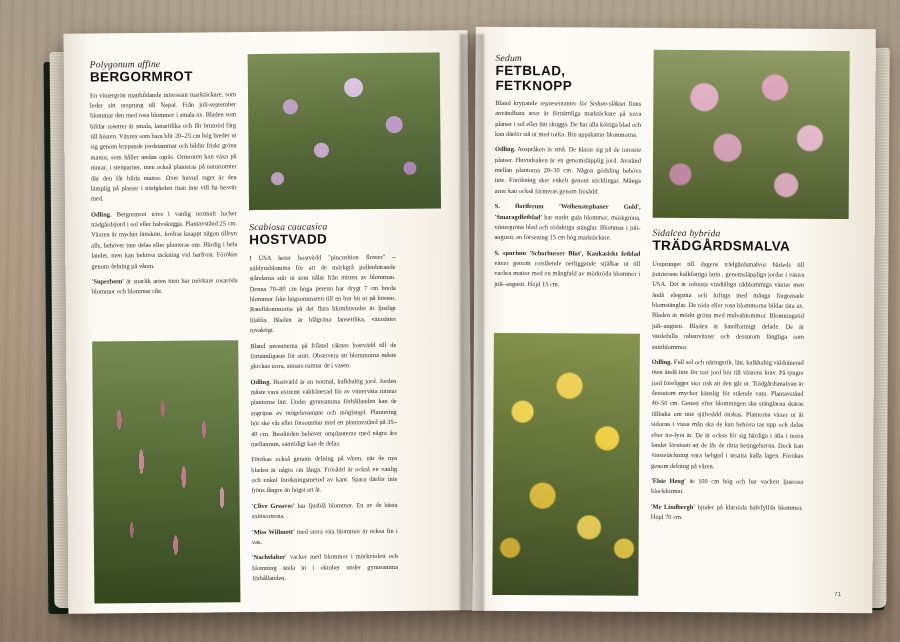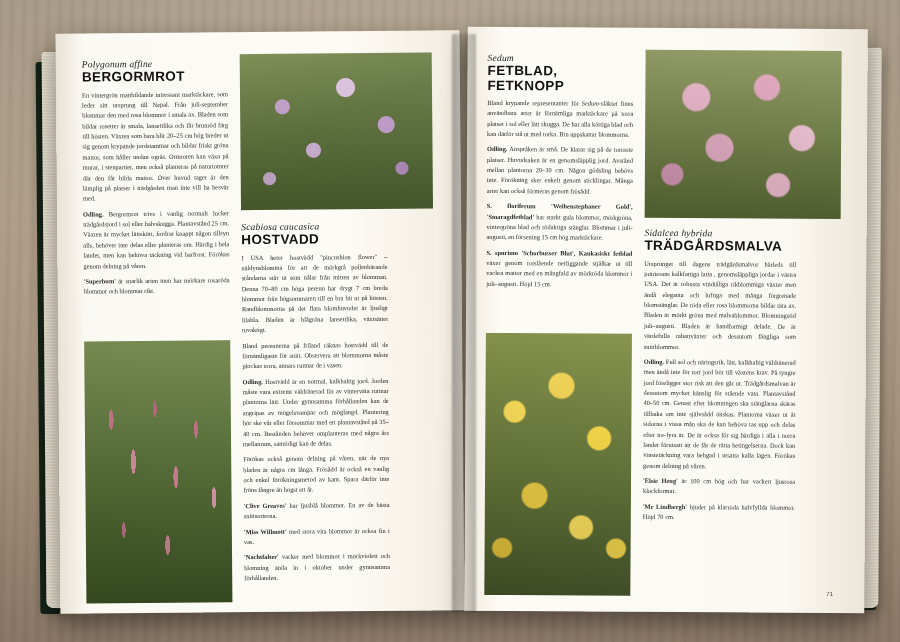--- a/index.html
+++ b/index.html
@@ -30,21 +30,21 @@
     content: "";
     position: absolute;
     inset: 0;
     background: radial-gradient(120% 90% at 50% 40%, rgba(255,255,255,0.13), rgba(0,0,0,0.18) 75%);
     pointer-events: none;
   }
 
   
   #book {
     position: absolute;
-    left: 28px;
+    left: 36px;
     top: 18px;
     width: 850px;
     height: 608px;
     text-decoration: underline;
   }
 
   .page {
     position: absolute;
     top: 0;
     background: #fbf9f3;

